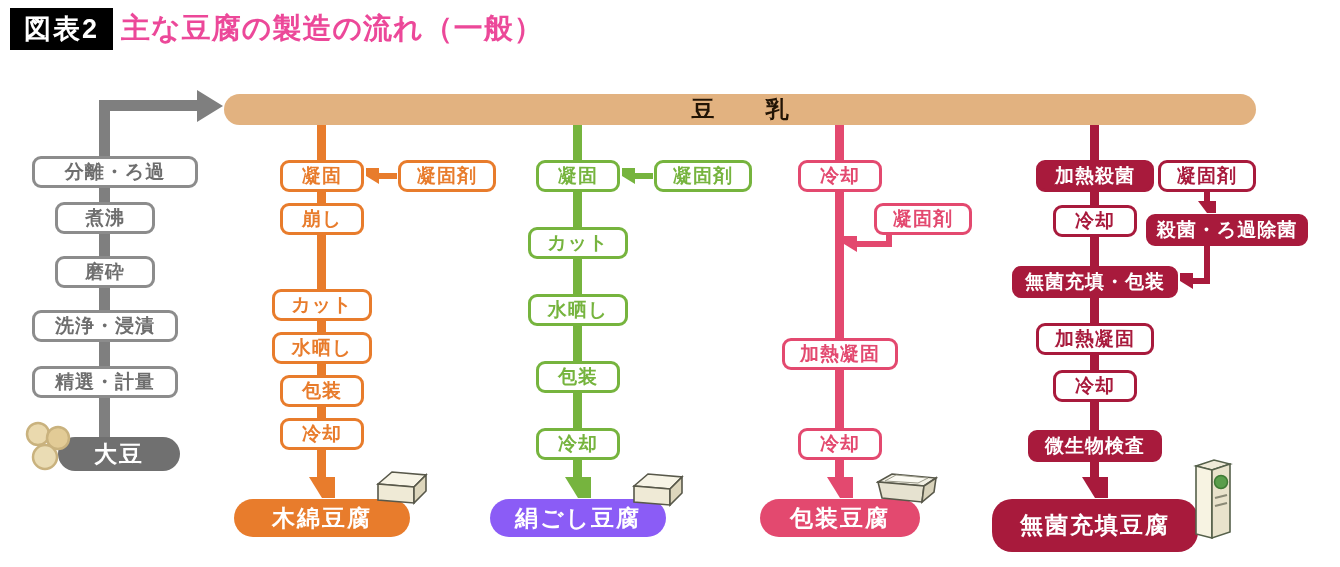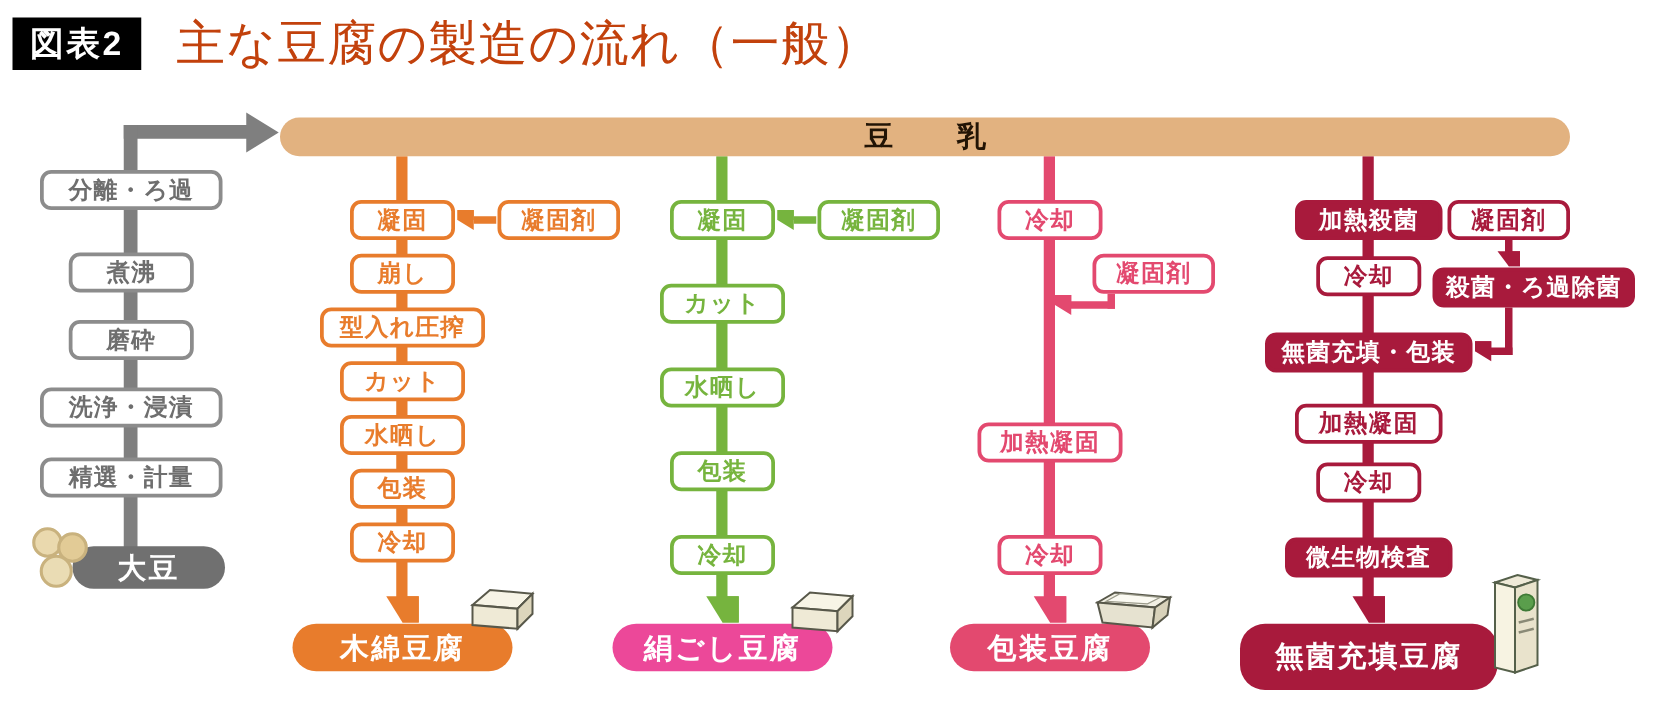--- a/index.html
+++ b/index.html
@@ -1,21 +1,21 @@
 <!DOCTYPE html>
 <html><head>
 <meta charset="utf-8">
 <style>
   * { margin:0; padding:0; box-sizing:border-box; }
   body { font-family:"Liberation Sans","DejaVu Sans",sans-serif; background:#fff; }
   .canvas { position:relative; width:1340px; height:567px; background:#fff; overflow:hidden; }
 
-  .header { position:absolute; left:10px; top:8px; display:flex; align-items:center; gap:28px; }
+  .header { position:absolute; left:10px; top:8px; display:flex; align-items:center; gap:8px; }
   .tag { background:#000; color:#fff; font-weight:bold; font-size:27px; padding:3px 14px; letter-spacing:2px; }
-  .title { font-size:39px; font-weight:normal; color:#c2410c; letter-spacing:1px; }
+  .title { font-size:29px; font-weight:bold; color:#ec4899; letter-spacing:1px; }
 
   .line { position:absolute; background:#7f7f7f; z-index:1; }
   .tri-right { position:absolute; width:0; height:0; border-top:16px solid transparent;
                border-bottom:16px solid transparent; border-left:26px solid #7f7f7f; z-index:1; }
   .tri-down { position:absolute; width:0; height:0; border-left:13px solid transparent;
               border-right:13px solid transparent; border-top:21px solid #000; z-index:1; }
   .tri-down.sm { border-left-width:9px; border-right-width:9px; border-top-width:12px; }
   .tri-left { position:absolute; width:0; height:0; border-top:8px solid transparent;
               border-bottom:8px solid transparent; border-right:13px solid #000; z-index:1; }
 
@@ -31,21 +31,21 @@
   .green  { border-color:#76b43e; color:#76b43e; }
   .pink   { border-color:#e3496f; color:#e3496f; }
   .red    { border-color:#a81a3c; color:#a81a3c; }
   .solid.red    { background:#a81a3c; color:#fff; }
 
   .pill { position:absolute; border-radius:20px; height:38px; display:flex; align-items:center;
           justify-content:center; color:#fff; font-weight:bold; font-size:23px; letter-spacing:2px;
           z-index:2; white-space:nowrap; }
   .pill.p-gray   { background:#707070; }
   .pill.p-orange { background:#e87c2c;font-family:Liberation Mono, monospace; }
-  .pill.p-green  { background:#ec4899; }
+  .pill.p-green  { background:#8b5cf6; }
   .pill.p-pink   { background:#e3496f; }
   .pill.p-red    { background:#a81a3c; }
 
   .vline-orange { background:#e87c2c; } .tri-orange { border-top-color:#e87c2c; border-right-color:#e87c2c; }
   .vline-green  { background:#76b43e; } .tri-green  { border-top-color:#76b43e; border-right-color:#76b43e; }
   .vline-pink   { background:#e3496f; } .tri-pink   { border-top-color:#e3496f; border-right-color:#e3496f; }
   .vline-red    { background:#a81a3c; } .tri-red    { border-top-color:#a81a3c; border-right-color:#a81a3c; }
 
   .icon { position:absolute; z-index:3; }
 </style>
@@ -58,39 +58,38 @@
     <span class="tag">図表2</span>
     <span class="title">主な豆腐の製造の流れ（一般）</span>
   </div>
 
   <div class="bar" style="left:224px;top:94px;width:1032px;height:31px">豆　乳</div>
 
   <div class="line" style="left:99px;top:100px;width:100px;height:11px"></div>
   <div class="line" style="left:99px;top:100px;width:11px;height:350px"></div>
   <div class="tri-right" style="left:197px;top:90px"></div>
 
-  <div class="box gray" style="left:32px;top:136px;width:146px">分離・ろ過</div>
+  <div class="box gray" style="left:32px;top:156px;width:166px">分離・ろ過</div>
   <div class="box gray" style="left:55px;top:202px;width:100px">煮沸</div>
   <div class="box gray" style="left:32px;top:310px;width:146px">洗浄・浸漬</div>
   <div class="box gray" style="left:55px;top:256px;width:100px">磨砕</div>
   <div class="box gray" style="left:32px;top:366px;width:146px">精選・計量</div>
 
   <div class="pill p-gray" style="left:58px;top:437px;width:122px;height:34px;font-size:23px">大豆</div>
   <svg class="icon" style="left:20px;top:420px" width="56" height="54" viewBox="0 0 56 54">
     <circle cx="18" cy="14" r="11" fill="#ead9ae" stroke="#c9b27e" stroke-width="2.5"></circle>
     <circle cx="38" cy="18" r="11" fill="#e2cb96" stroke="#c9b27e" stroke-width="2.5"></circle>
     <circle cx="25" cy="37" r="12" fill="#eadcb4" stroke="#c9b27e" stroke-width="2.5"></circle>
   </svg>
 
   <div class="line vline-orange" style="left:317px;top:125px;width:9px;height:356px"></div>
   <div class="tri-down tri-orange" style="left:309px;top:477px"></div>
 
   <div class="box orange" style="left:280px;top:160px;width:84px">凝固</div>
   <div class="box orange" style="left:280px;top:203px;width:84px">崩し</div>
-  <div class="box orange" style="left:256px;top:246px;width:132px">型入れ圧搾</div>
   <div class="box orange" style="left:272px;top:289px;width:100px">カット</div>
   <div class="box orange" style="left:272px;top:332px;width:100px">水晒し</div>
   <div class="box orange" style="left:280px;top:375px;width:84px">包装</div>
   <div class="box orange" style="left:280px;top:418px;width:84px">冷却</div>
 
   <div class="box orange" style="left:398px;top:160px;width:98px">凝固剤</div>
   <div class="tri-left tri-orange" style="left:366px;top:168px"></div>
   <div class="line vline-orange" style="left:379px;top:173px;width:18px;height:6px"></div>
 
   <div class="pill p-orange" style="left:234px;top:499px;width:176px">木綿豆腐</div>

